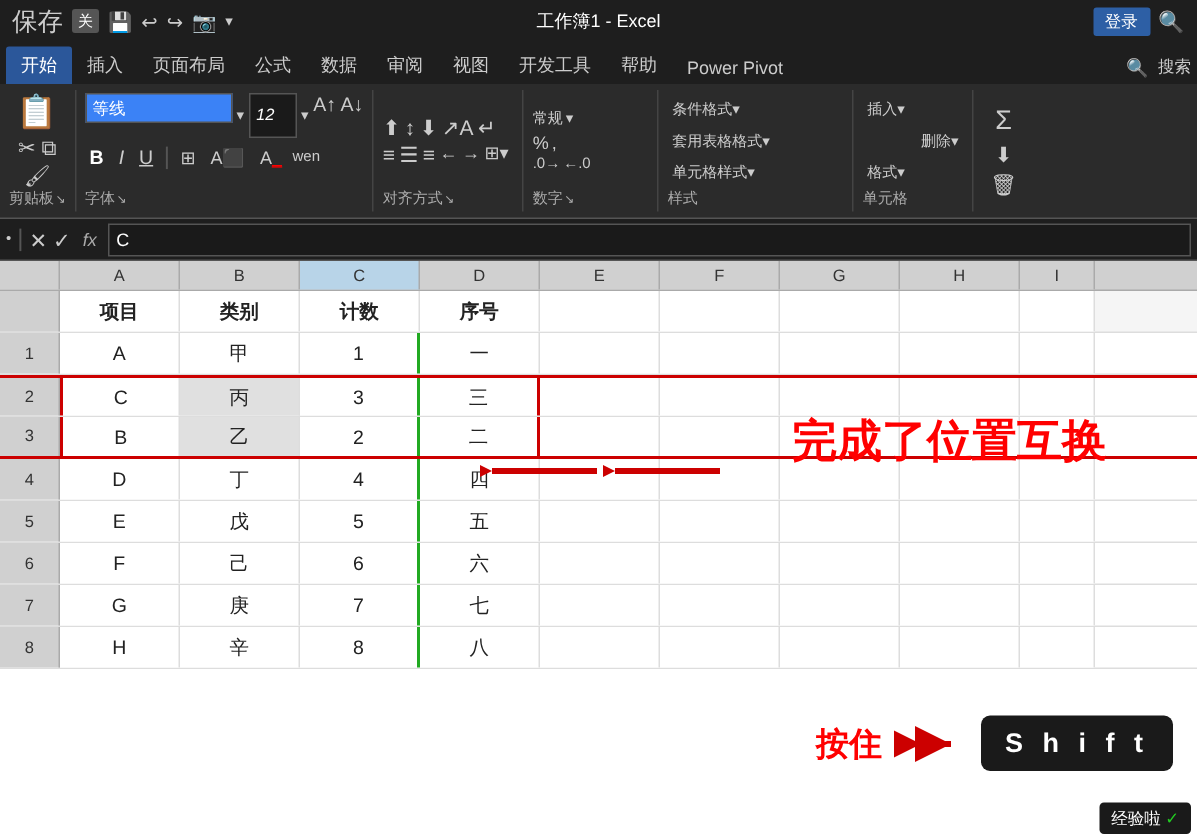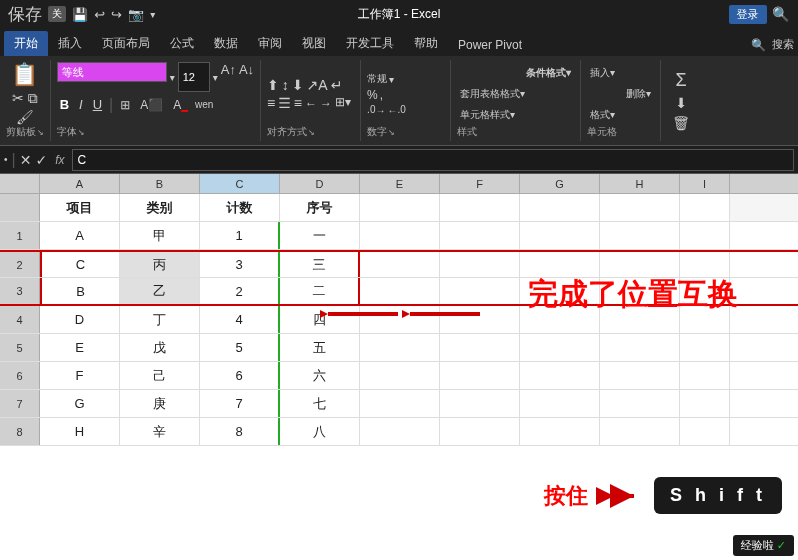--- a/index.html
+++ b/index.html
@@ -51,36 +51,37 @@
     
     .ribbon {
       background: #2b2b2b;
       height: 90px;
       display: flex;
       align-items: stretch;
       border-bottom: 1px solid #555;
       padding: 4px 0;
     }
     .font-name-box {
-      background: #d946ef;
+      background: #3b82f6;
       border: 1px solid #555;
       color: #fff;
       font-size: 11px;
       padding: 1px 4px;
-      width: 110px;
+      width: 98px;
       height: 20px;
     }
     .font-size-box {
       background: #1a1a1a;
       border: 1px solid #555;
       color: #fff;
       font-size: 11px;
       padding: 14px 4px;
       width: 32px;
       height: 20px;
+      font-style: italic;
     }
     .ribbon-btn {
       background: transparent;
       border: none;
       color: #ccc;
       cursor: pointer;
       font-size: 11px;
       padding: 2px 3px;
       border-radius: 2px;
     }
@@ -300,21 +301,21 @@
         </div>
       </div>
       <div style="color:#aaa;font-size:10px;display:flex;align-items:center;gap:1px;">
         <span>数字</span>
         <span style="font-size:8px;">↘</span>
       </div>
     </div>
 
     <div style="display:flex;flex-direction:column;padding:2px 6px;border-right:1px solid #444;min-width:130px;">
       <div style="flex:1;display:flex;flex-direction:column;gap:3px;justify-content:center;">
-        <button class="ribbon-btn" style="color:#ccc;font-size:10px;text-align:right;font-weight:bold;">条件格式▾</button>
+        <button class="ribbon-btn" style="color:#ccc;font-size:10px;text-align:left;">条件格式▾</button>
         <button class="ribbon-btn" style="color:#ccc;font-size:10px;text-align:left;">套用表格格式▾</button>
         <button class="ribbon-btn" style="color:#ccc;font-size:10px;text-align:left;">单元格样式▾</button>
       </div>
       <div style="color:#aaa;font-size:10px;margin-top:auto;">
         <span>样式</span>
       </div>
     </div>
 
     <div style="display:flex;flex-direction:column;padding:2px 6px;border-right:1px solid #444;min-width:80px;">
       <div style="flex:1;display:flex;flex-direction:column;gap:3px;justify-content:center;">

